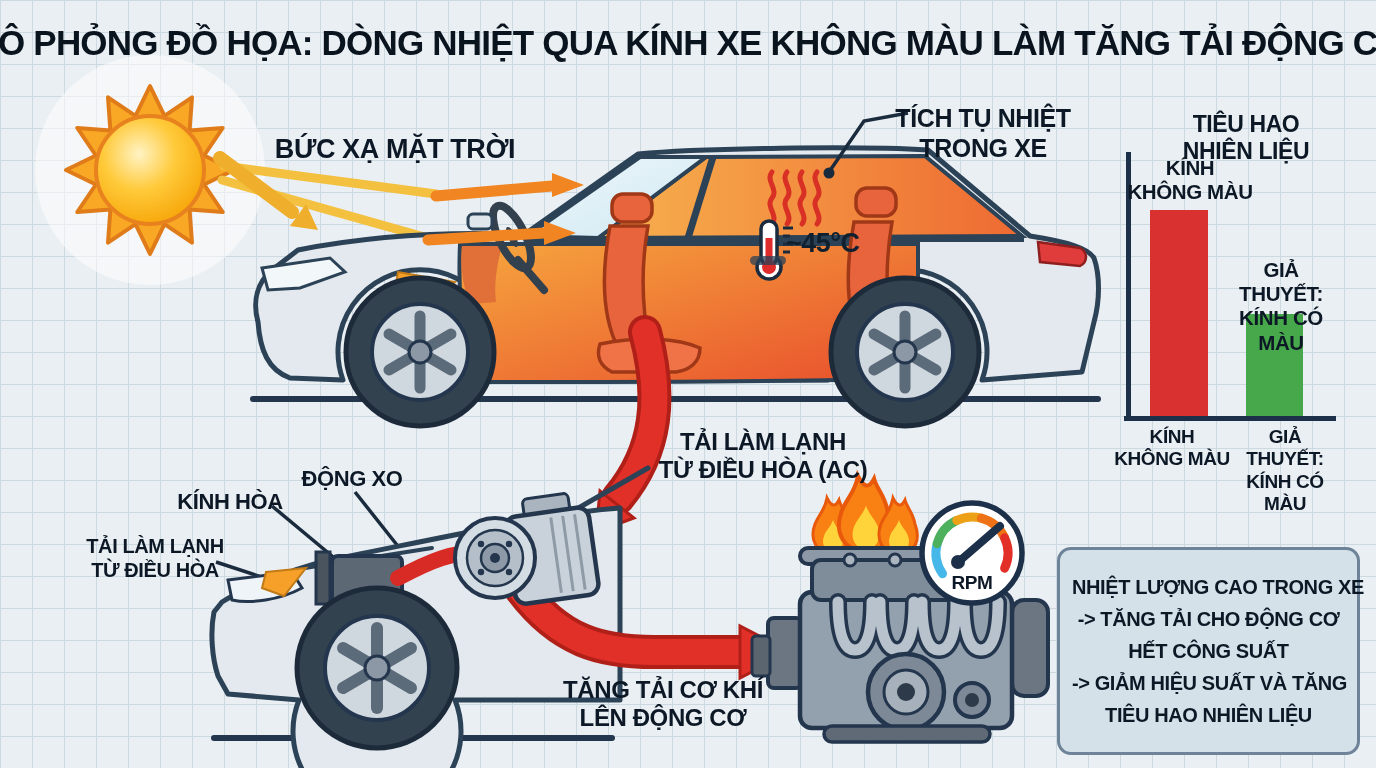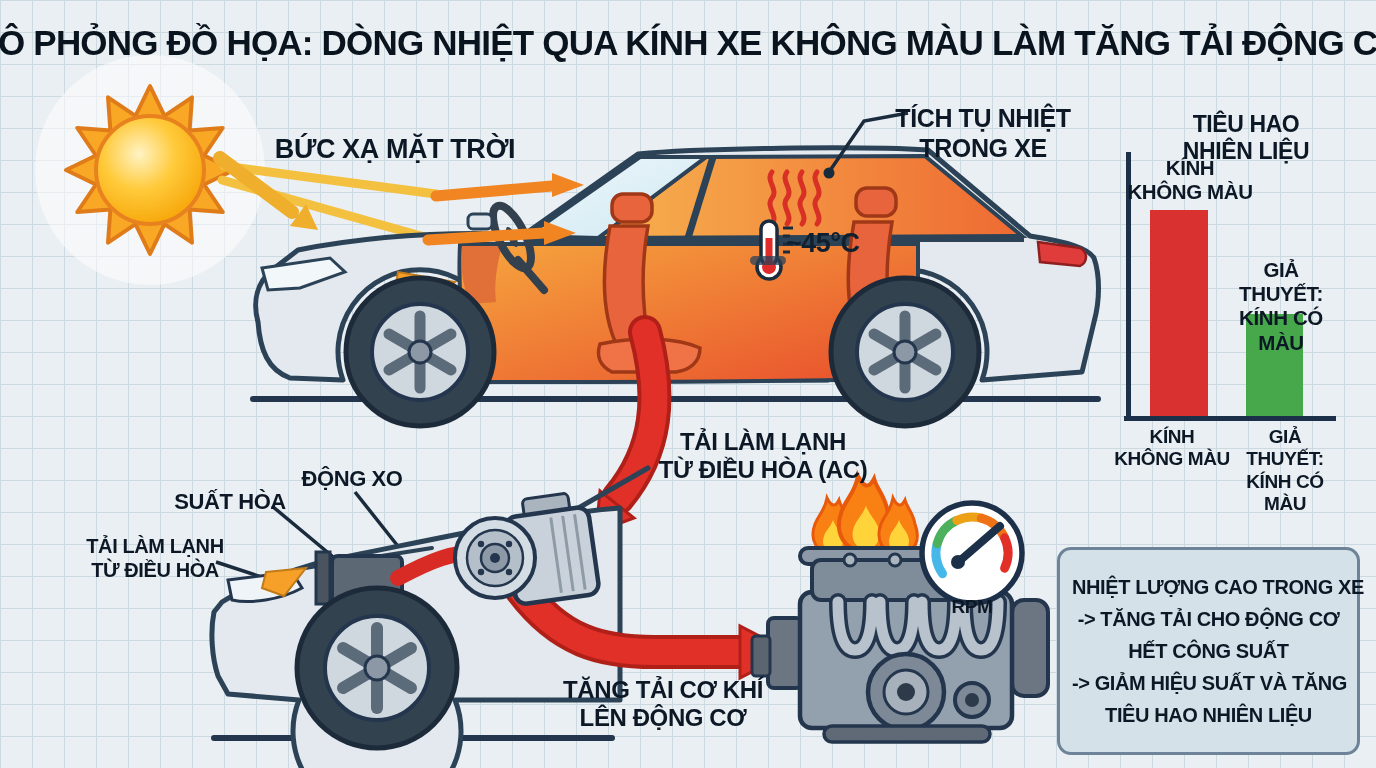--- a/index.html
+++ b/index.html
@@ -329,26 +329,26 @@
   <div class="bar bar-red"></div>
   <div class="bar bar-green"></div>
   <div class="lbl fs18" style="left:1172px; top:426px;">KÍNH
 KHÔNG MÀU</div>
   <div class="lbl fs18" style="left:1285px; top:426px;">GIẢ THUYẾT:
 KÍNH CÓ MÀU</div>
 
   <div class="lbl fs24" style="left:763px; top:428px;">TẢI LÀM LẠNH
 TỪ ĐIỀU HÒA (AC)</div>
   <div class="lbl fs22" style="left:352px; top:466px;text-align:right;">ĐỘNG XO</div>
-  <div class="lbl fs22" style="left:230px; top:489px;">SUẤT HÒA</div>
+  <div class="lbl fs22" style="left:230px; top:489px;">KÍNH HÒA</div>
   <div class="lbl fs20" style="left:155px; top:535px;">TẢI LÀM LẠNH
 TỪ ĐIỀU HÒA</div>
   <div class="lbl fs24" style="left:663px; top:676px;">TĂNG TẢI CƠ KHÍ
 LÊN ĐỘNG CƠ</div>
-  <div class="lbl" style="left:972px; top:596px; font-size:19px;text-align:center;">RPM</div>
+  <div class="lbl" style="left:972px; top:572px; font-size:19px;text-align:center;">RPM</div>
 
   <div class="info-box">
     <div class="ib-line">NHIỆT LƯỢNG CAO TRONG XE</div>
     <div class="ib-line">-&gt; TĂNG TẢI CHO ĐỘNG CƠ</div>
     <div class="ib-line">HẾT CÔNG SUẤT</div>
     <div class="ib-line">-&gt; GIẢM HIỆU SUẤT VÀ TĂNG</div>
     <div class="ib-line">TIÊU HAO NHIÊN LIỆU</div>
   </div>
 
 </div>

